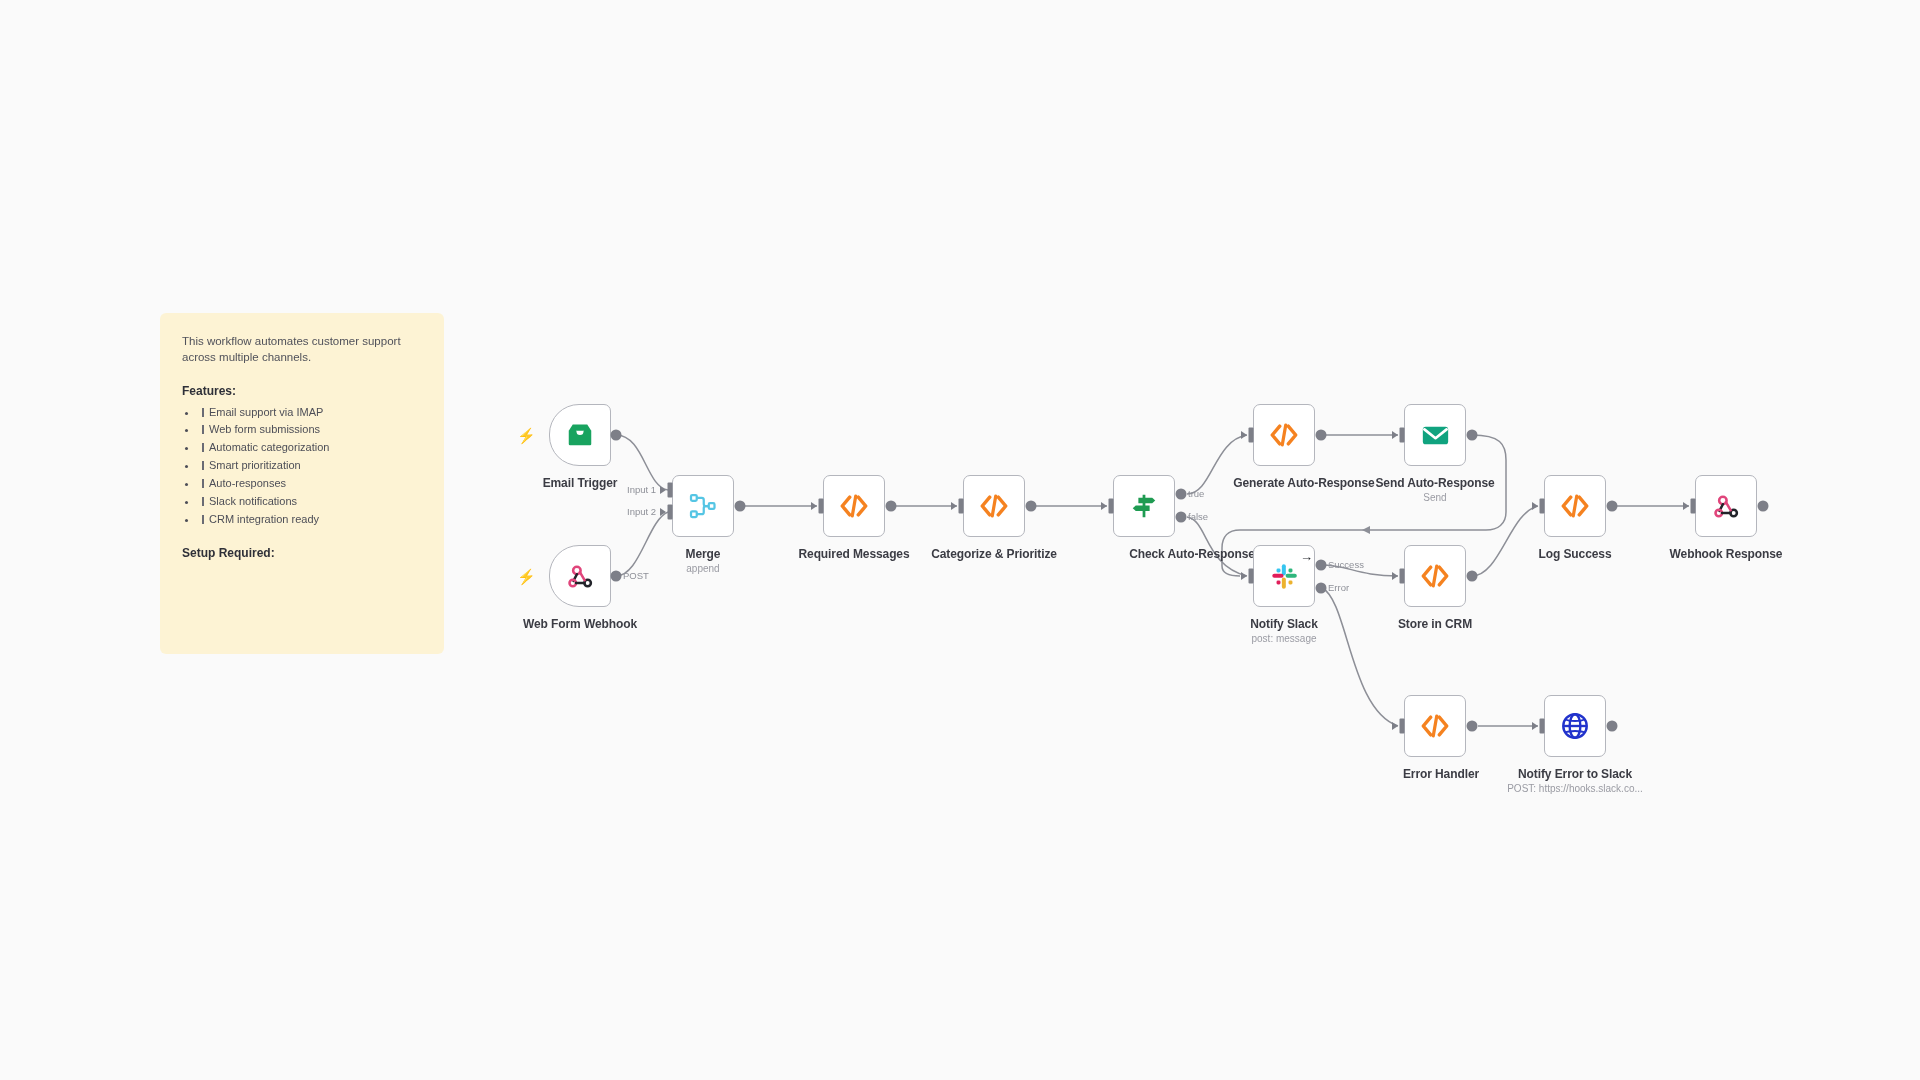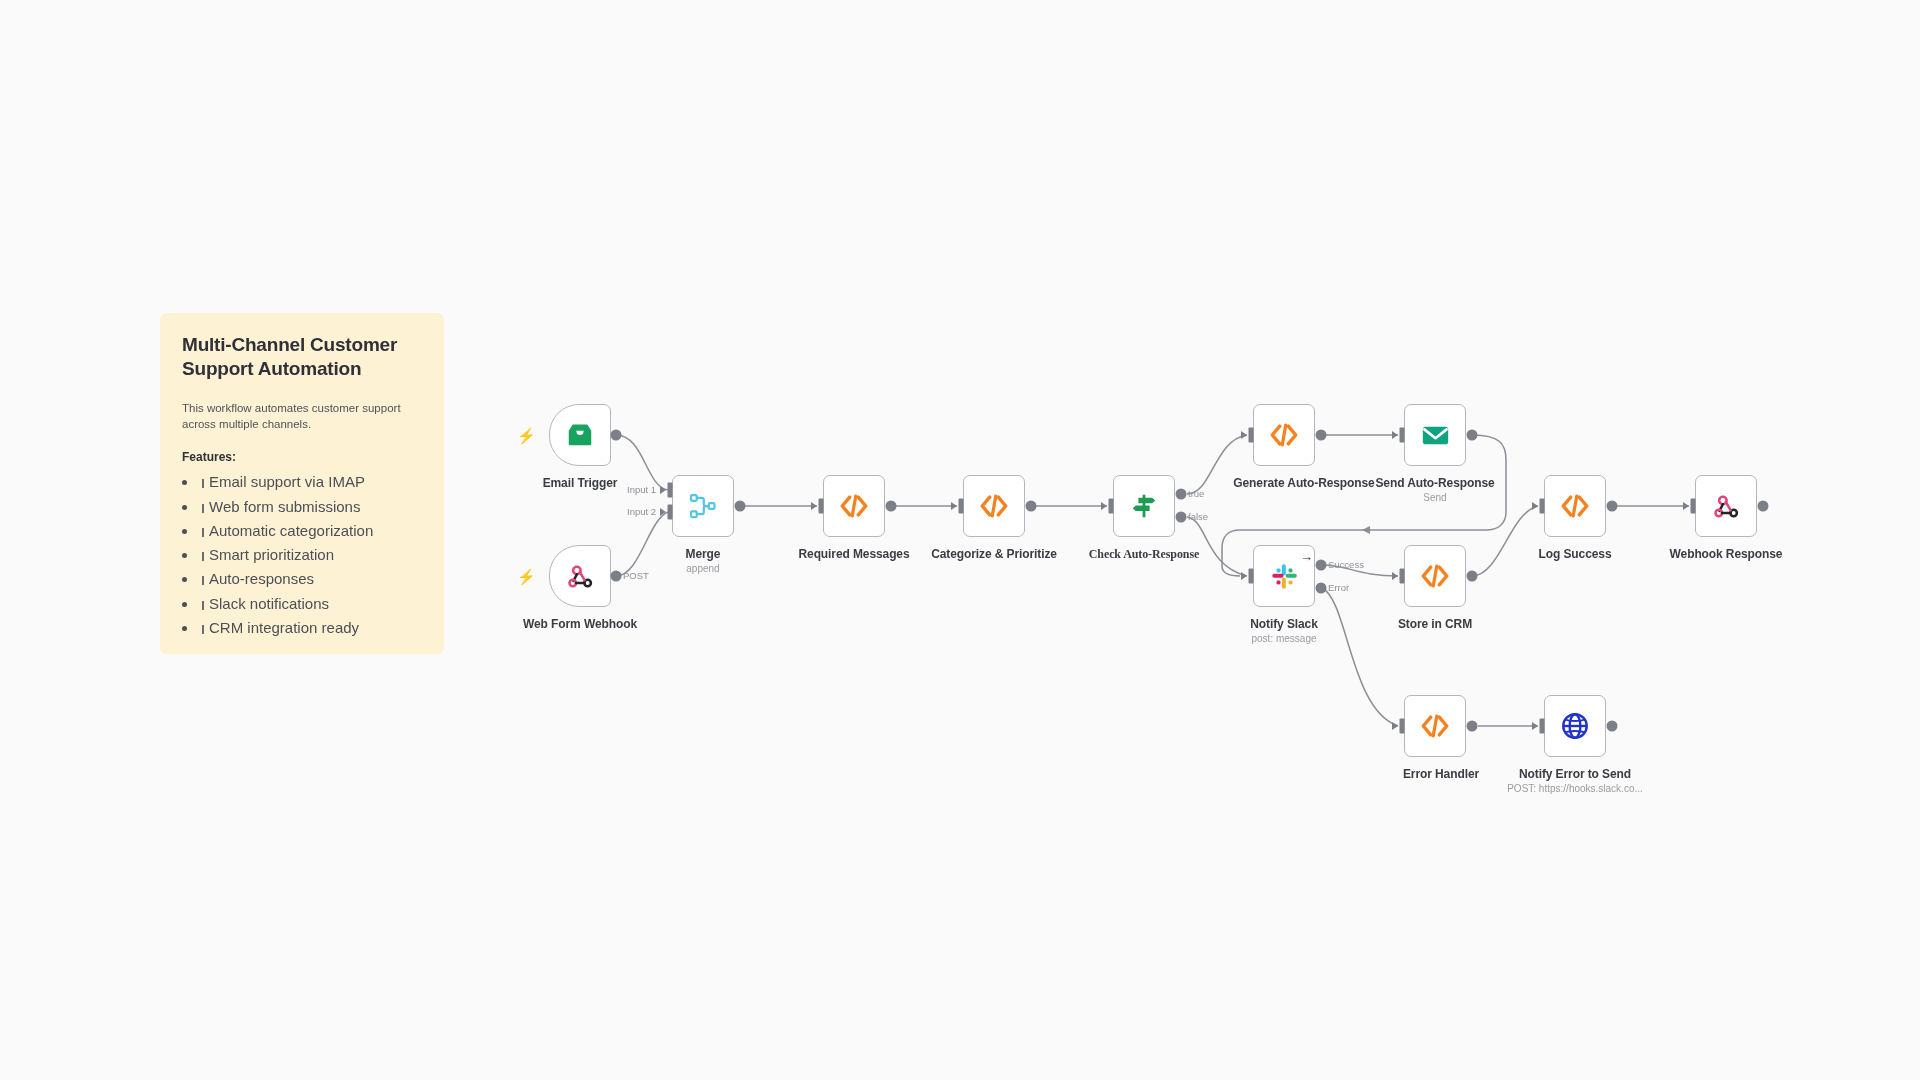--- a/index.html
+++ b/index.html
@@ -51,21 +51,21 @@
     font-size: 12px;
     font-weight: bold;
     color: #2f3038;
   }
   .sticky ul {
     margin: 0 0 18px 0;
     padding-left: 16px;
     list-style: disc;
   }
   .sticky ul li {
-    font-size: 15px;
+    font-size: 11px;
     line-height: 1.62;
     color: #4d4e57;
   }
   .sticky ul li .emoji-ph {
     display: inline-block;
     width: 4px;
     height: 9px;
     background: #6a6b74;
     border-left: 2px solid #fdf3d4;
     border-right: 2px solid #fdf3d4;
@@ -175,21 +175,20 @@
     font-weight: bold;
     line-height: 1;
   }
 </style>
 </head>
 <body>
 
 <div id="canvas">
 
   <div class="sticky">
-    <h1>Multi-Channel Customer Support Automation</h1>
     <p class="para">This workflow automates customer support across multiple channels.</p>
     <h2>Features:</h2>
     <ul>
       <li><span class="emoji-ph"></span><span>Email support via IMAP</span></li>
       <li><span class="emoji-ph"></span><span>Web form submissions</span></li>
       <li><span class="emoji-ph"></span><span>Automatic categorization</span></li>
       <li><span class="emoji-ph"></span><span>Smart prioritization</span></li>
       <li><span class="emoji-ph"></span><span>Auto-responses</span></li>
       <li><span class="emoji-ph"></span><span>Slack notifications</span></li>
       <li><span class="emoji-ph"></span><span>CRM integration ready</span></li>
@@ -324,21 +323,21 @@
         <path d="M16.5 11.6 H5.4 L3 13.8 L5.4 16 H16.5 Z" fill="#1f9b52"></path>
       </svg>
     </span>
   </div>
   <div class="in-stub" style="left:1111px; top:506px;"></div>
   <div class="in-arrow" style="left:1104px; top:506px;"></div>
   <div class="dot" style="left:1181px; top:494px;"></div>
   <div class="dot" style="left:1181px; top:517px;"></div>
   <div class="port-label" style="left:1188px; top:488px;">true</div>
   <div class="port-label" style="left:1188px; top:511px;">false</div>
-  <div class="node-label" style="left:1144px; top:547px;font-family:Liberation Serif, serif;">Check Auto-Response</div>
+  <div class="node-label" style="left:1192px; top:547px;">Check Auto-Response</div>
 
   <div class="node" style="left:1253px; top:404px;">
     <span class="glyph">
       <svg width="32" height="32" viewBox="0 0 24 24">
         <path d="M8.8 5.4 L3.2 12 L8.8 18.6" fill="none" stroke="#f58220" stroke-width="2.6" stroke-linecap="round" stroke-linejoin="round"></path>
         <path d="M15.2 5.4 L20.8 12 L15.2 18.6" fill="none" stroke="#f58220" stroke-width="2.6" stroke-linecap="round" stroke-linejoin="round"></path>
         <path d="M13.3 4.6 L10.7 19.4" fill="none" stroke="#f58220" stroke-width="2.4" stroke-linecap="round"></path>
       </svg>
     </span>
   </div>
@@ -451,16 +450,16 @@
         <ellipse cx="12" cy="12" rx="4.3" ry="9.4" fill="none" stroke="#2233cc" stroke-width="1.9"></ellipse>
         <path d="M2.6 12 H21.4" fill="none" stroke="#2233cc" stroke-width="1.9"></path>
         <path d="M4.3 6.6 C7 8.4 17 8.4 19.7 6.6" fill="none" stroke="#2233cc" stroke-width="1.6"></path>
         <path d="M4.3 17.4 C7 15.6 17 15.6 19.7 17.4" fill="none" stroke="#2233cc" stroke-width="1.6"></path>
       </svg>
     </span>
   </div>
   <div class="in-stub" style="left:1542px; top:726px;"></div>
   <div class="in-arrow" style="left:1535px; top:726px;"></div>
   <div class="dot" style="left:1612px; top:726px;"></div>
-  <div class="node-label" style="left:1575px; top:767px;">Notify Error to Send</div>
+  <div class="node-label" style="left:1575px; top:767px;">Notify Error to Slack</div>
   <div class="node-sub" style="left:1575px; top:783px;">POST: https://hooks.slack.co...</div>
 
 </div>
 
 </body></html>

